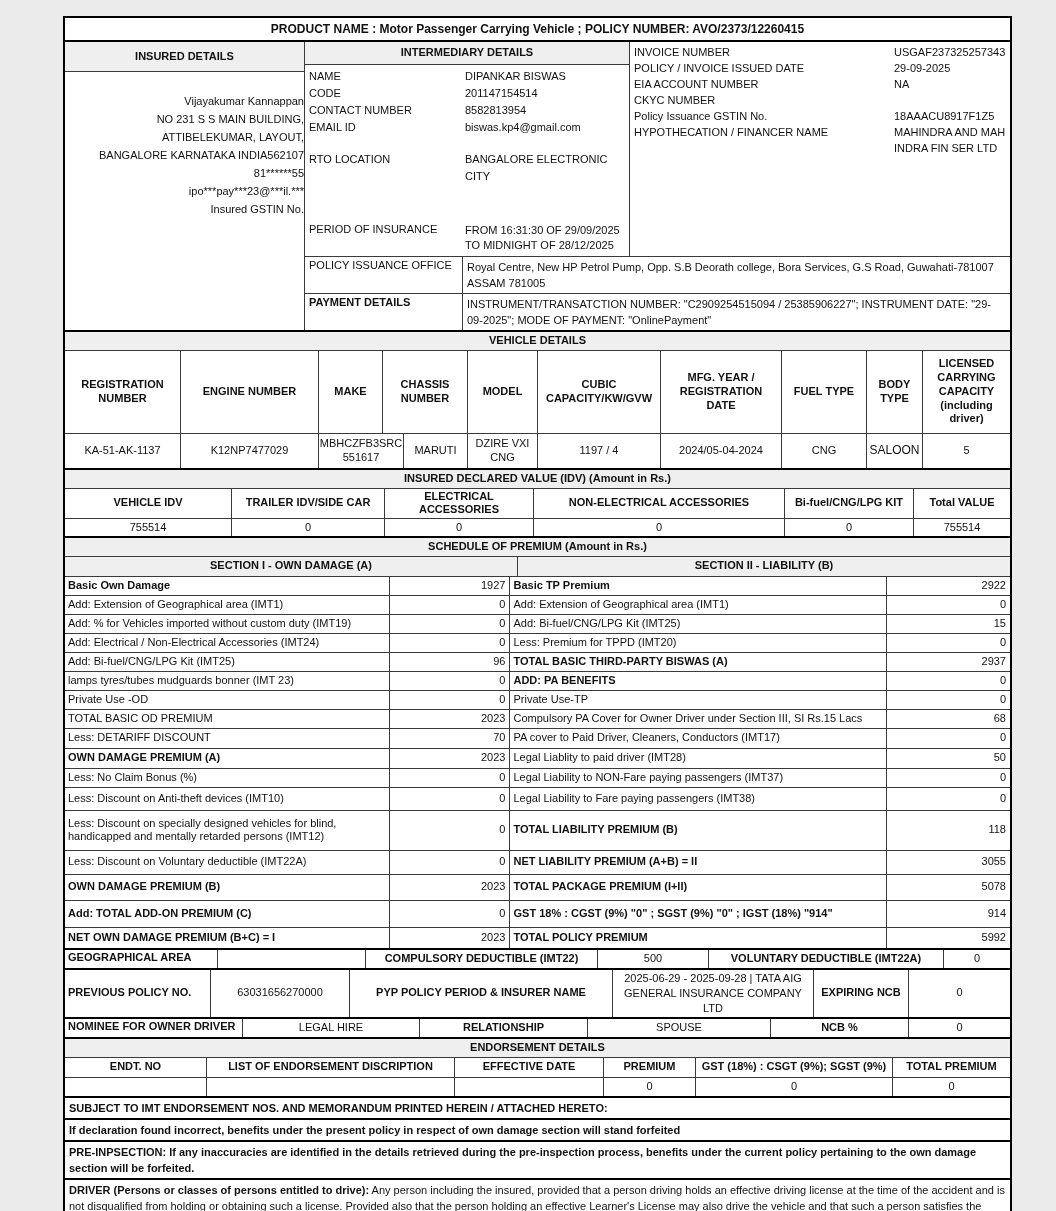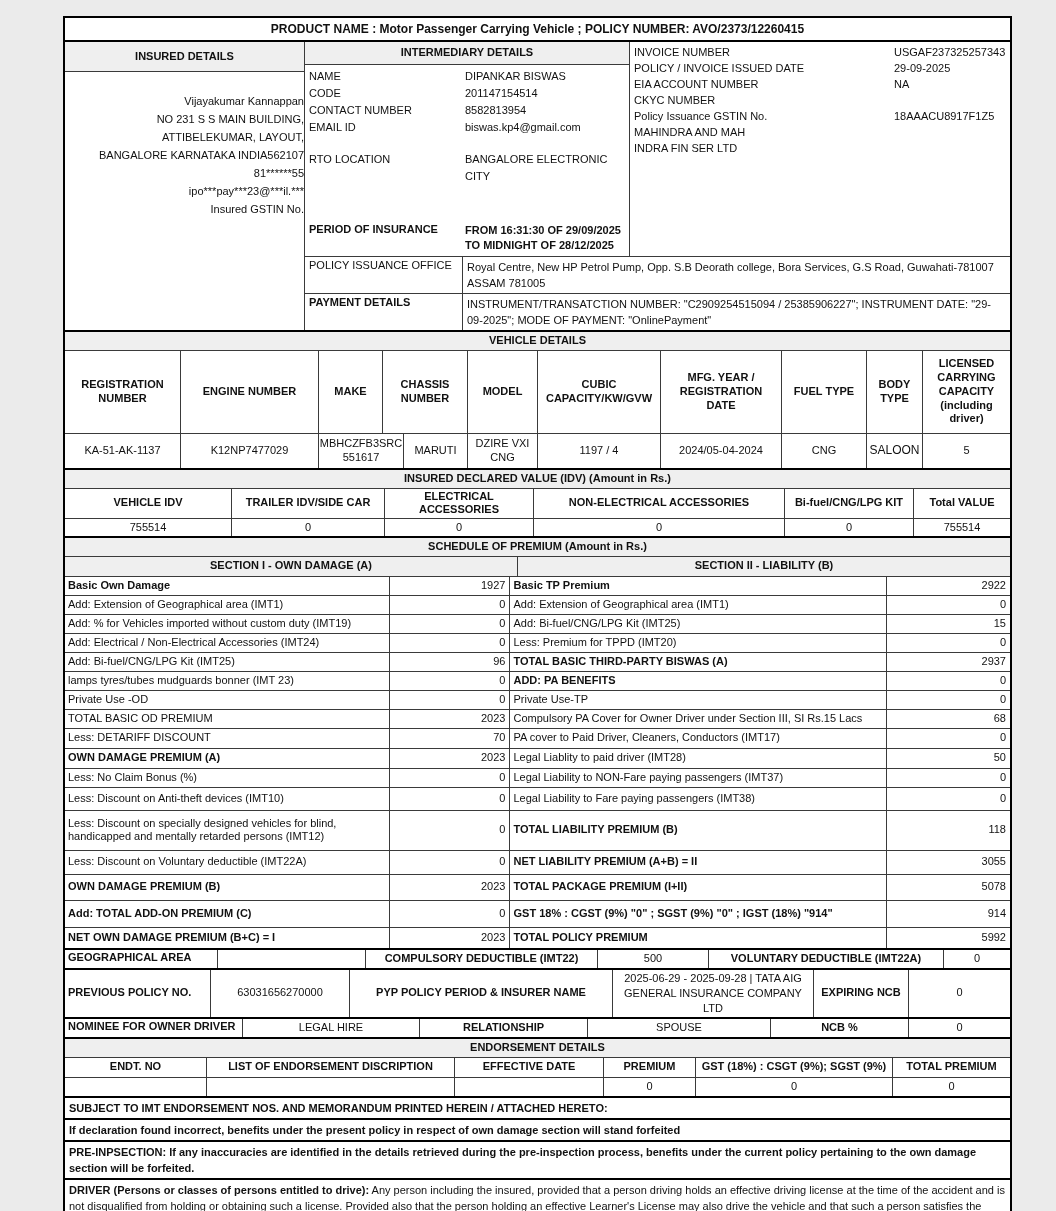--- a/index.html
+++ b/index.html
@@ -20,21 +20,21 @@
   .col-rest { width: 705px; display: flex; flex-direction: column; }
   .subhead { height: 30px; display: flex; align-items: center; justify-content: center; font-weight: bold; border-bottom: 1px solid #3a3a3a; }
   .addr { height: 254px; text-align: right; padding-top: 20px; line-height: 18px; }
   .mid-inv { display: flex; height: 214px; }
   .col-mid { width: 325px; border-right: 1px solid #3a3a3a; display: flex; flex-direction: column; }
   .mid-body { padding: 3px 4px; flex: 1; }
   .kv { display: flex; line-height: 17px; }
   .kv .k { width: 156px; flex: none; }
   .kv .v { flex: 1; }
   .gap-top { margin-top: 15px; }
-  .period { display: flex; margin-top: 38px; font-weight: bold; }
+  .period { display: flex; margin-top: 38px; }
   .period .k { width: 156px; flex: none; }
   .period .v { flex: 1; line-height: 15px; }
   .col-inv { width: 380px; padding: 2px 4px; }
   .inv-row { display: flex; line-height: 16px; }
   .inv-row .k { flex: 1; }
   .inv-row .v { width: 112px; flex: none; word-break: break-all; }
   .office-row { display: flex; border-top: 1px solid #3a3a3a; min-height: 36px; }
   .office-row .lab { width: 158px; flex: none; padding: 2px 4px; border-right: 1px solid #3a3a3a; }
   .office-row .val { flex: 1; padding: 2px 4px; line-height: 16px; }
   
@@ -125,20 +125,21 @@
             </div>
           <div class="inv-row">
               <span class="k">CKYC NUMBER</span>
               <span class="v"></span>
             </div>
           <div class="inv-row">
               <span class="k">Policy Issuance GSTIN No.</span>
               <span class="v">18AAACU8917F1Z5</span>
             </div>
           <div class="inv-row">
+              <span class="k">HYPOTHECATION / FINANCER NAME</span>
               <span class="v">MAHINDRA AND MAHINDRA FIN SER LTD</span>
             </div>
         </div>
       </div>
       <div class="office-row">
         <div class="lab">POLICY ISSUANCE OFFICE</div>
         <div class="val">Royal Centre, New HP Petrol Pump, Opp. S.B Deorath college, Bora Services, G.S Road, Guwahati-781007  ASSAM 781005</div>
       </div>
       <div class="office-row" style="min-height:34px">
         <div class="lab b">PAYMENT DETAILS</div>

